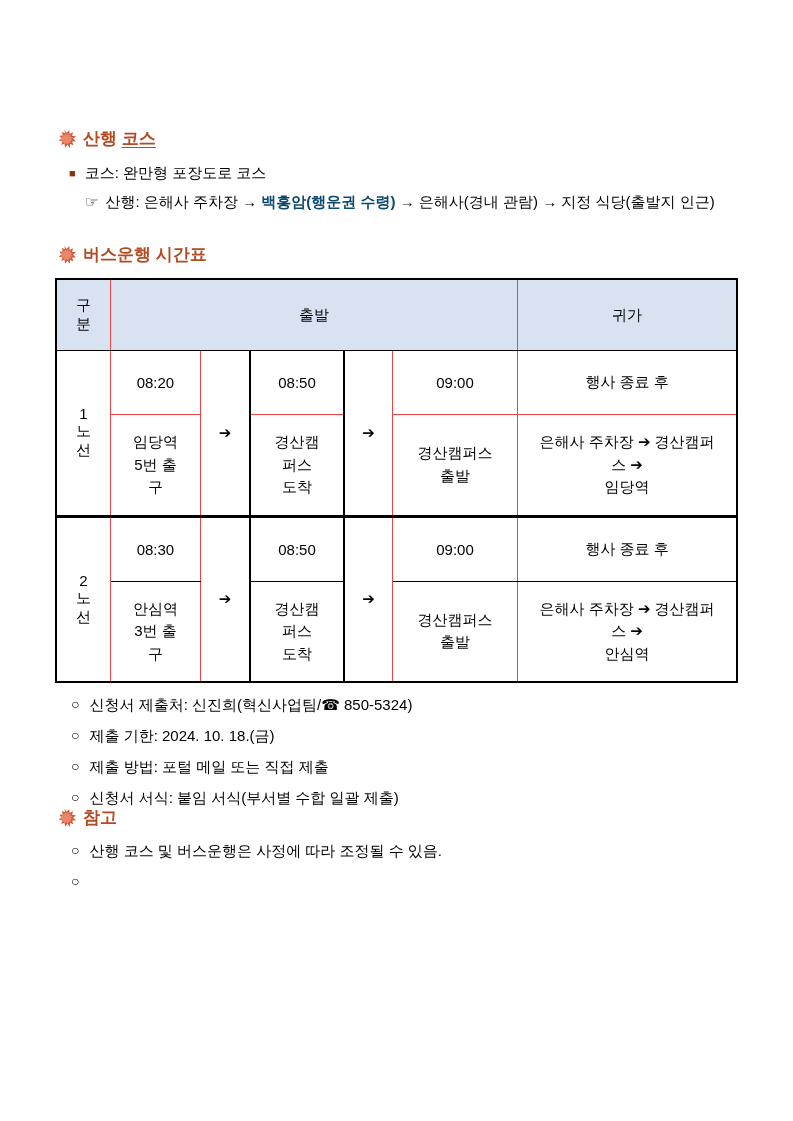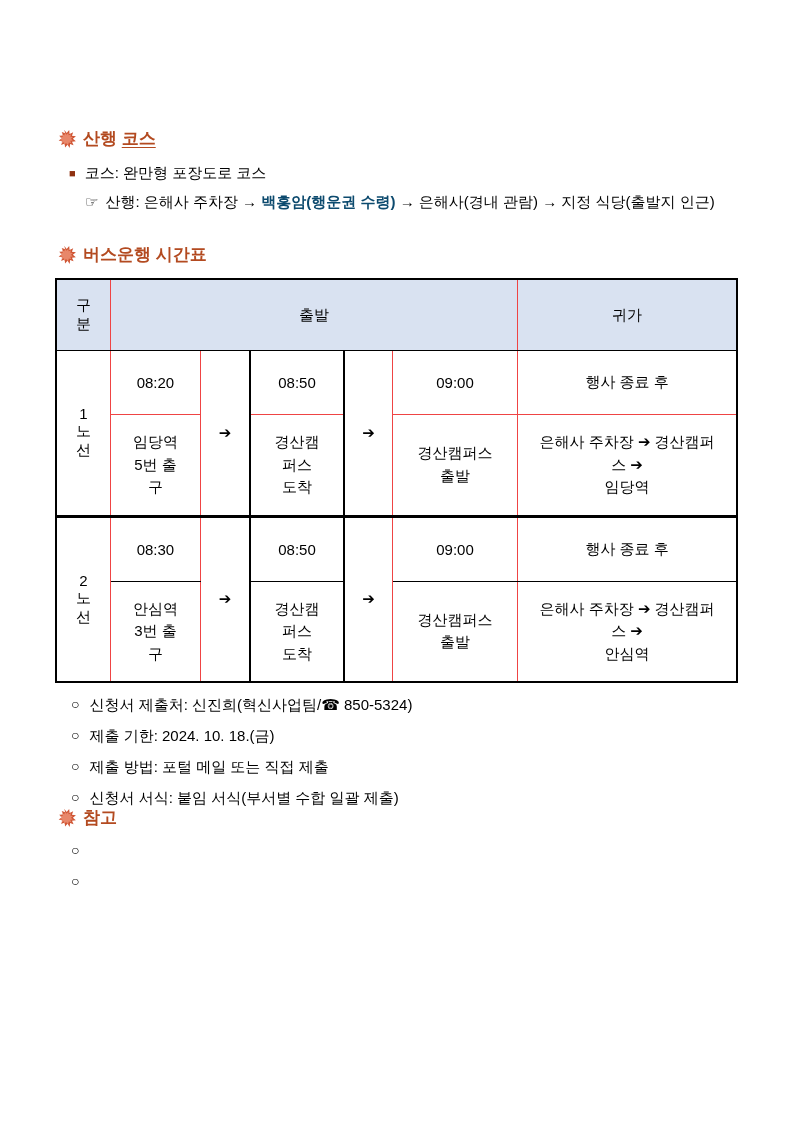--- a/index.html
+++ b/index.html
@@ -187,20 +187,21 @@
         <svg viewBox="0 0 24 24" aria-hidden="true">
           <path d="M12 1.5l1.8 4.2 3.4-2.4-.6 4.1 4.3-.9-2.3 3.5 4.1 1.6-3.9 1.9 2.5 3.4-4.2-.5.7 4.2-3.4-2.3-1.4 4.2-1.4-4.2-3.4 2.3.7-4.2-4.2.5 2.5-3.4-3.9-1.9 4.1-1.6-2.3-3.5 4.3.9-.6-4.1 3.4 2.4z" fill="#cf5534"></path>
           <path d="M12 4.6l1.2 2.9 2.4-1.6-.4 2.8 3-.6-1.6 2.4 2.8 1.1-2.7 1.3 1.7 2.3-2.9-.3.5 2.9-2.4-1.6-1.6 2.9-1.6-2.9-2.4 1.6.5-2.9-2.9.3 1.7-2.3-2.7-1.3 2.8-1.1-1.6-2.4 3 .6-.4-2.8 2.4 1.6z" fill="#e8876a"></path>
         </svg>
       </span>
       <span>참고</span>
     </div>
 
     <div class="o-item">
       <span class="o-bullet">○</span>
+      <span>산행 코스 및 버스운행은 사정에 따라 조정될 수 있음.</span>
     </div>
     <div class="o-item">
       <span class="o-bullet">○</span>
     </div>
 
     <div class="footer">
       <div class="footer-org">제19대 대구대학교 노동조합</div>
     </div>
 
   </div>

